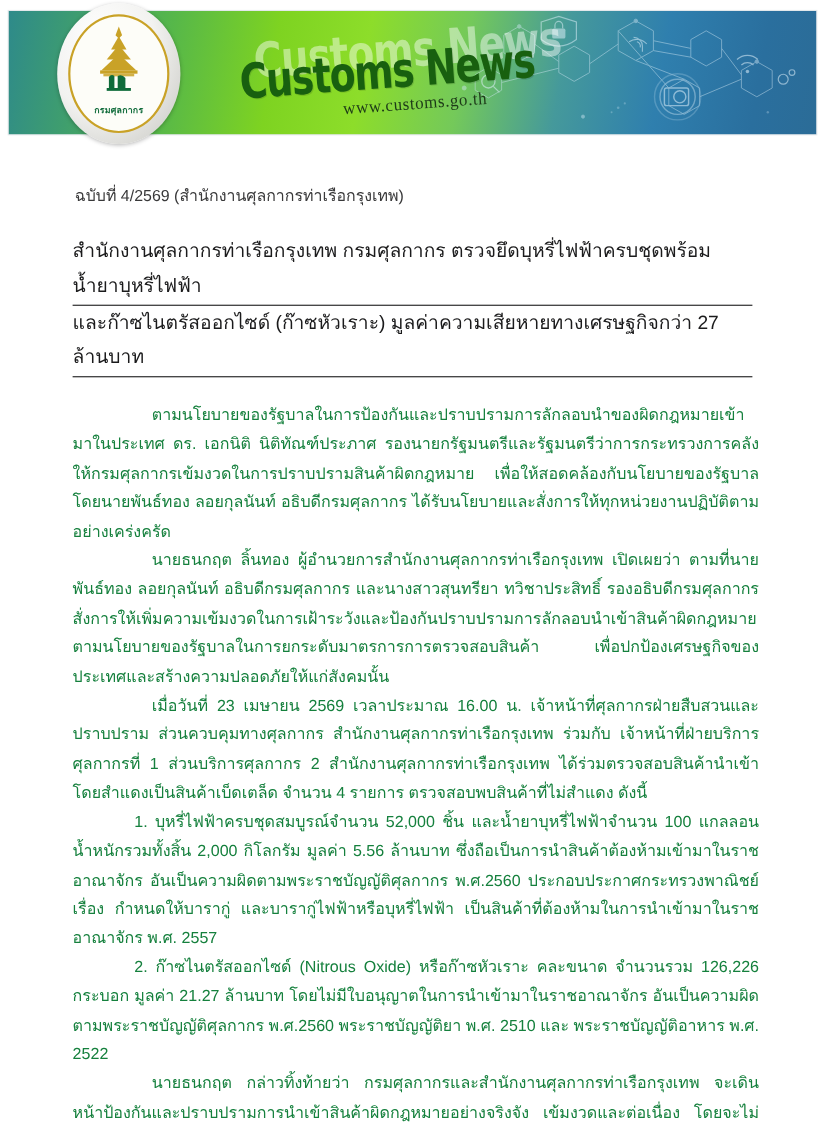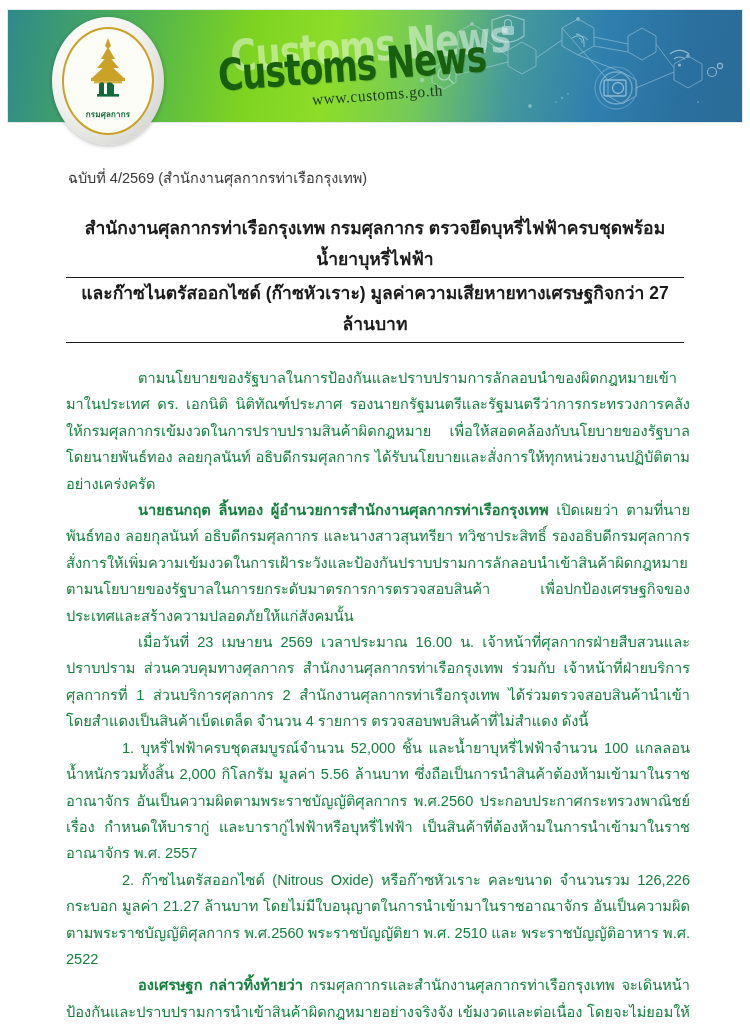--- a/index.html
+++ b/index.html
@@ -90,21 +90,21 @@
     letter-spacing: 0.6px;
     white-space: nowrap;
     transform: scaleX(0.96);
     transform-origin: left top;
   }
 
   
   .logo {
     position: absolute;
     left: 52px;
-    top: 17px;
+    top: 3px;
     width: 112px;
     height: 128px;
     border-radius: 50%;
     background: radial-gradient(ellipse at 35% 28%, #ffffff 0%, #f2f2f0 48%, #d8d8d4 78%, #c2c2bd 100%);
     box-shadow: 0 1px 4px rgba(0,0,0,0.28);
     display: flex;
     align-items: center;
     justify-content: center;
   }
   .logo-ring {
@@ -150,23 +150,23 @@
     align-items: baseline;
     padding: 0 60px 0 68px;
     margin-top: 44px;
     font-size: 14.5px;
     color: #39393a;
   }
   .meta-left, .meta-right { white-space: nowrap; }
 
   .headline {
     margin: 24px 66px 0 66px;
-    text-align: center;
+    text-align: left;
     font-size: 17.5px;
-    font-weight: 700;
+    font-weight: 400;
     color: #1b1b1c;
     line-height: 31px;
   }
   .headline span {
     border-bottom: 1.6px solid #1b1b1c;
     padding-bottom: 2px;
     display: inline-block;
   }
 
   .body-block {
@@ -175,21 +175,21 @@
   .para {
     font-size: 14.6px;
     line-height: 26.4px;
     color: #15803d;
     text-align: justify;
     text-justify: inter-word;
     margin: 0 0 0 0;
   }
   .indent { text-indent: 72px; }
   .indent-sm { text-indent: 56px; }
-  .b { font-weight: 700; }
+  .b { font-weight: 400; }
 </style>
 </head>
 <body>
 
 <div class="banner">
 
   <svg class="banner-tech" viewBox="0 0 330 112" preserveAspectRatio="none" aria-hidden="true">
     <g fill="none" stroke="#cfe6f2" stroke-width="0.9" opacity="0.85">
       <polygon points="46,22 60,14 74,22 74,38 60,46 46,38"></polygon>
       <polygon points="96,40 110,32 124,40 124,56 110,64 96,56"></polygon>
@@ -296,18 +296,18 @@
       <span class="b">นายธนกฤต ลิ้นทอง ผู้อำนวยการสำนักงานศุลกากรท่าเรือกรุงเทพ</span><span> เปิดเผยว่า ตามที่นายพันธ์ทอง  ลอยกุลนันท์ อธิบดีกรมศุลกากร และนางสาวสุนทรียา  ทวิชาประสิทธิ์ รองอธิบดีกรมศุลกากร สั่งการให้เพิ่มความเข้มงวดในการเฝ้าระวังและป้องกันปราบปรามการลักลอบนำเข้าสินค้าผิดกฎหมาย ตามนโยบายของรัฐบาลในการยกระดับมาตรการการตรวจสอบสินค้า เพื่อปกป้องเศรษฐกิจของประเทศและสร้างความปลอดภัยให้แก่สังคมนั้น</span>
     </p>
 
     <p class="para indent">เมื่อวันที่ 23 เมษายน 2569 เวลาประมาณ 16.00 น. เจ้าหน้าที่ศุลกากรฝ่ายสืบสวนและปราบปราม ส่วนควบคุมทางศุลกากร สำนักงานศุลกากรท่าเรือกรุงเทพ ร่วมกับ เจ้าหน้าที่ฝ่ายบริการศุลกากรที่ 1 ส่วนบริการศุลกากร 2 สำนักงานศุลกากรท่าเรือกรุงเทพ ได้ร่วมตรวจสอบสินค้านำเข้า โดยสำแดงเป็นสินค้าเบ็ดเตล็ด จำนวน 4 รายการ ตรวจสอบพบสินค้าที่ไม่สำแดง ดังนี้</p>
 
     <p class="para indent-sm">1. บุหรี่ไฟฟ้าครบชุดสมบูรณ์จำนวน 52,000 ชิ้น และน้ำยาบุหรี่ไฟฟ้าจำนวน 100 แกลลอน น้ำหนักรวมทั้งสิ้น 2,000 กิโลกรัม มูลค่า 5.56 ล้านบาท ซึ่งถือเป็นการนำสินค้าต้องห้ามเข้ามาในราชอาณาจักร อันเป็นความผิดตามพระราชบัญญัติศุลกากร พ.ศ.2560 ประกอบประกาศกระทรวงพาณิชย์ เรื่อง กำหนดให้บารากู่ และบารากู่ไฟฟ้าหรือบุหรี่ไฟฟ้า เป็นสินค้าที่ต้องห้ามในการนำเข้ามาในราชอาณาจักร พ.ศ. 2557</p>
 
     <p class="para indent-sm">2. ก๊าซไนตรัสออกไซด์ (Nitrous Oxide) หรือก๊าซหัวเราะ คละขนาด จำนวนรวม 126,226 กระบอก มูลค่า 21.27 ล้านบาท โดยไม่มีใบอนุญาตในการนำเข้ามาในราชอาณาจักร  อันเป็นความผิดตามพระราชบัญญัติศุลกากร พ.ศ.2560 พระราชบัญญัติยา พ.ศ. 2510 และ พระราชบัญญัติอาหาร พ.ศ. 2522</p>
 
     <p class="para indent">
-      <span class="b">องเศรษฐก กล่าวทิ้งท้ายว่า</span><span> กรมศุลกากรและสำนักงานศุลกากรท่าเรือกรุงเทพ จะเดินหน้าป้องกันและปราบปรามการนำเข้าสินค้าผิดกฎหมายอย่างจริงจัง เข้มงวดและต่อเนื่อง โดยจะไม่ยอมให้สินค้าดังกล่าวหลุดรอดไปสร้างความเสียหายต่อประชาชน</span>
+      <span class="b">นายธนกฤต กล่าวทิ้งท้ายว่า</span><span> กรมศุลกากรและสำนักงานศุลกากรท่าเรือกรุงเทพ จะเดินหน้าป้องกันและปราบปรามการนำเข้าสินค้าผิดกฎหมายอย่างจริงจัง เข้มงวดและต่อเนื่อง โดยจะไม่ยอมให้สินค้าดังกล่าวหลุดรอดไปสร้างความเสียหายต่อประชาชน</span>
     </p>
 
   </div>
 
 </div>
 
 </body></html>

